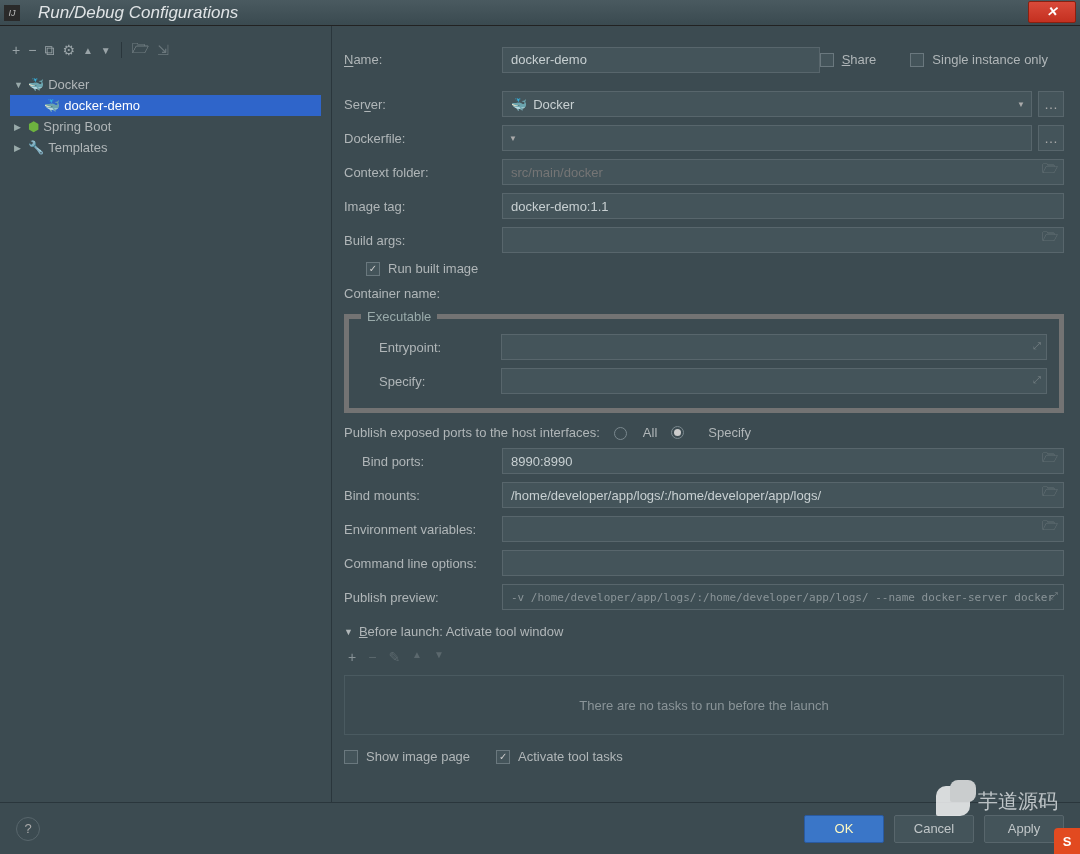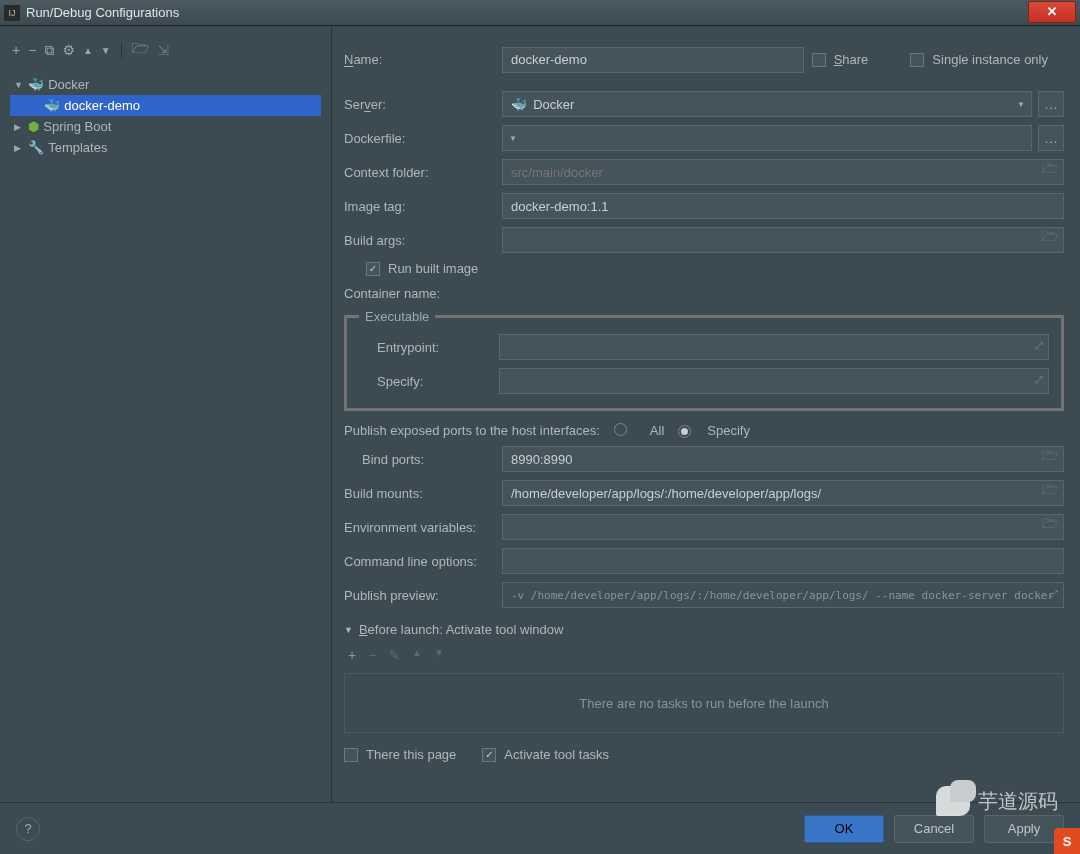--- a/index.html
+++ b/index.html
@@ -1,19 +1,19 @@
 <!DOCTYPE html>
 <html><head>
 <meta charset="utf-8">
 <style>
 * { margin: 0; padding: 0; box-sizing: border-box; font-family: "Segoe UI", Arial, sans-serif; }
 body { background: #1a2a32; width: 1080px; height: 854px; overflow: hidden; color: #b0b6b8; font-size: 13px; }
-.titlebar { background: linear-gradient(#4a5a60, #3a4a50); height: 26px; display: flex; align-items: center; padding: 0 4px; color: #e0e4e6; border-bottom: 1px solid #222; }
+.titlebar { background: linear-gradient(#4a5a60, #3a4a50); height: 26px; display: flex; align-items: center; padding: 0 4px; color: #e0e4e6; border-bottom: 1px solid #222; font-style: italic; }
 .titlebar .app-icon { width: 16px; height: 16px; background: #2a2a2a; margin-right: 6px; display:flex;align-items:center;justify-content:center;font-size:9px;color:#bbb; }
-.titlebar .title { flex: 1; font-size: 13px; }
+.titlebar .title { flex: 1; font-size: 17px; margin-left: 12px; }
 .close-btn { width: 48px; height: 22px; background: linear-gradient(#d94a3a, #c43020); border: 1px solid #8a2010; border-radius: 2px; display: flex; align-items: center; justify-content: center; color: #fff; margin-top:-2px; font-weight:bold; }
 .main { display: flex; height: 776px; background: #3c4b51; }
 .sidebar { width: 332px; padding: 8px 4px; border-right: 1px solid #2a363c; }
 .toolbar { display: flex; gap: 8px; padding: 4px 8px 10px; align-items: center; color: #9aa4a8; }
 .toolbar span { cursor: pointer; font-size: 14px; }
 .tool-sep { width: 1px; height: 16px; background: #2a363c; margin: 0 2px; }
 .tree { padding: 2px 6px; }
 .tree-item { display: flex; align-items: center; padding: 3px 4px; gap: 4px; font-size: 13px; }
 .tree-item.selected { background: #2f65ca; color: #fff; }
 .tree-item .arrow { width: 10px; font-size: 9px; color: #9aa; }
@@ -29,34 +29,34 @@
 .input { flex: 1; background: #44545a; border: 1px solid #58666c; padding: 4px 8px; color: #c8d0d2; height: 26px; font-size: 13px; }
 .input.readonly { background: #3e4e54; color: #8a9498; }
 .input.focused { border: 1px solid #4a88d8; box-shadow: 0 0 2px #4a88d8; }
 .btn-sq { width: 26px; height: 26px; background: #44545a; border: 1px solid #58666c; margin-left: 6px; display: flex; align-items: center; justify-content: center; color: #aaa; font-size: 14px; }
 .combo { flex: 1; display: flex; background: #44545a; border: 1px solid #58666c; height: 26px; align-items: center; }
 .combo .val { flex: 1; padding: 0 8px; color: #c8d0d2; display:flex; align-items:center; gap:6px; }
 .combo .arrow { width: 20px; text-align: center; font-size: 8px; color: #aaa; }
 .cb-row { display: flex; align-items: center; gap: 8px; margin-bottom: 10px; }
 .cb { width: 14px; height: 14px; border: 1px solid #6a787e; background: #44545a; display: flex; align-items: center; justify-content: center; font-size: 10px; color: #ccc; }
 .cb.checked::after { content: "✓"; }
-fieldset { border: 3px solid #737373; padding: 10px 12px 6px; margin: 8px 0 12px; }
+fieldset { border: 5px solid #737373; padding: 10px 12px 6px; margin: 8px 0 12px; }
 fieldset legend { padding: 0 6px; color: #9aa; font-size: 13px; }
 .radio { width: 13px; height: 13px; border-radius: 50%; border: 1px solid #7a888e; display: inline-flex; align-items: center; justify-content: center; margin-right: 4px; }
 .radio.on::after { content: ""; width: 7px; height: 7px; border-radius: 50%; background: #ccc; }
 .icon-right { position: absolute; right: 6px; color: #7a8488; font-size: 13px; }
 .input-wrap { position: relative; flex: 1; display: flex; }
 .section-title { display:flex; align-items:center; gap:6px; margin: 14px 0 10px; color: #b0b6b8; }
 .section-title .arrow { font-size: 9px; }
 .taskbox { border: 1px solid #4a5a60; height: 60px; display: flex; align-items: center; justify-content: center; color: #8a9498; margin-bottom: 14px; }
 .bottombar { height: 52px; background: #3c4b51; border-top: 1px solid #2a363c; display: flex; align-items: center; padding: 0 16px; }
 .help { width: 24px; height: 24px; border: 1px solid #58666c; border-radius: 50%; display: flex; align-items: center; justify-content: center; color: #aaa; font-size: 13px; }
 .spacer { flex: 1; }
 .btn { min-width: 80px; height: 28px; background: #44545a; border: 1px solid #58666c; color: #c0c6c8; margin-left: 10px; display:flex;align-items:center;justify-content:center; border-radius:2px;}
-.btn.primary { background: #3a76c8; border-color: #2a5aa0; color: #000000; }
+.btn.primary { background: #3a76c8; border-color: #2a5aa0; color: #fef9c3; }
 .watermark { position: absolute; right: 22px; bottom: 38px; display: flex; align-items: center; gap: 8px; opacity: 0.8; }
 .watermark .bubble { width: 34px; height: 30px; background: #fff; border-radius: 10px 10px 10px 2px; position:relative; }
 .watermark .bubble2 { width: 26px; height: 22px; background: #eee; border-radius: 8px 8px 8px 2px; position:absolute; right:-6px; top:-6px; }
 .watermark .txt { color: #e0e4e6; font-size: 20px; font-weight: 500; }
 .corner { position:absolute; right:0; bottom:0; width:26px; height:26px; background:#e24a20; border-top-left-radius:4px; display:flex;align-items:center;justify-content:center;color:#fff;font-weight:bold;}
 .mono { font-family: monospace; font-size: 11px; color: #8a9498; }
 .top-checks { margin-left: auto; display:flex; gap: 18px; align-items:center; }
 .expand-icon { color:#7a8488; font-size:10px; position:absolute; right:6px; top:6px;}
 .toolbar2 { display:flex; gap:12px; padding: 0 4px 10px; color:#8a9498; font-size:14px;}
 .toolbar2 .dim { opacity:0.4; }
@@ -105,21 +105,21 @@
         <span>Templates</span>
       </div>
     </div>
   </div>
 
   <div class="content">
     <div class="row">
       <div class="label"><u>N</u><span></span>ame:</div>
       <input class="input" style="max-width: 440px;" value="docker-demo">
       <div class="top-checks">
-        <div class="cb-row" style="margin:8px">
+        <div class="cb-row" style="margin:0">
           <div class="cb"></div>
           <span><u>S</u>hare</span>
         </div>
         <div class="cb-row" style="margin:16px">
           <div class="cb"></div>
           <span>Single instance only</span>
         </div>
       </div>
     </div>
 
@@ -186,40 +186,40 @@
         <div class="label indent" style="width:140px">Specify:</div>
         <div class="input-wrap">
           <input class="input" style="">
           <span class="expand-icon">⤢</span>
         </div>
       </div>
     </fieldset>
 
     <div class="row" style="gap:14px">
       <span>Publish exposed ports to the host interfaces:</span>
-      <label style="display:flex;align-items:flex-start;gap:19px">
+      <label style="display:flex;align-items:flex-end;gap:12px">
           <span class="radio"></span>
           <span>All</span>
         </label>
-      <label style="display:flex;align-items:flex-end;gap:12px">
+      <label style="display:flex;align-items:center;gap:20px">
           <span class="radio on"></span>
           <span>Specify</span>
         </label>
     </div>
 
     <div class="row">
       <div class="label indent">Bind ports:</div>
       <div class="input-wrap">
         <input class="input" value="8990:8990" style="">
         <span class="icon-right">🗁</span>
       </div>
     </div>
 
     <div class="row">
-      <div class="label">Build mounts:</div>
+      <div class="label">Bind mounts:</div>
       <div class="input-wrap">
         <input class="input" value="/home/developer/app/logs/:/home/developer/app/logs/" style="">
         <span class="icon-right">🗁</span>
       </div>
     </div>
 
     <div class="row">
       <div class="label">Environment variables:</div>
       <div class="input-wrap">
         <input class="input" style="">
@@ -250,21 +250,21 @@
       <span class="dim">✎</span>
       <span class="dim" style="font-size:10px">▲</span>
       <span class="dim" style="font-size:10px">▼</span>
     </div>
     <div class="taskbox">
       <span>There are no tasks to run before the launch</span>
     </div>
 
     <div class="cb-row">
       <div class="cb"></div>
-      <span>There this page</span>
+      <span>Show image page</span>
       <div style="width:10px"></div>
       <div class="cb checked"></div>
       <span>Activate tool tasks</span>
     </div>
   </div>
 </div>
 
 <div class="bottombar">
   <div class="help">?</div>
   <div class="spacer"></div>

